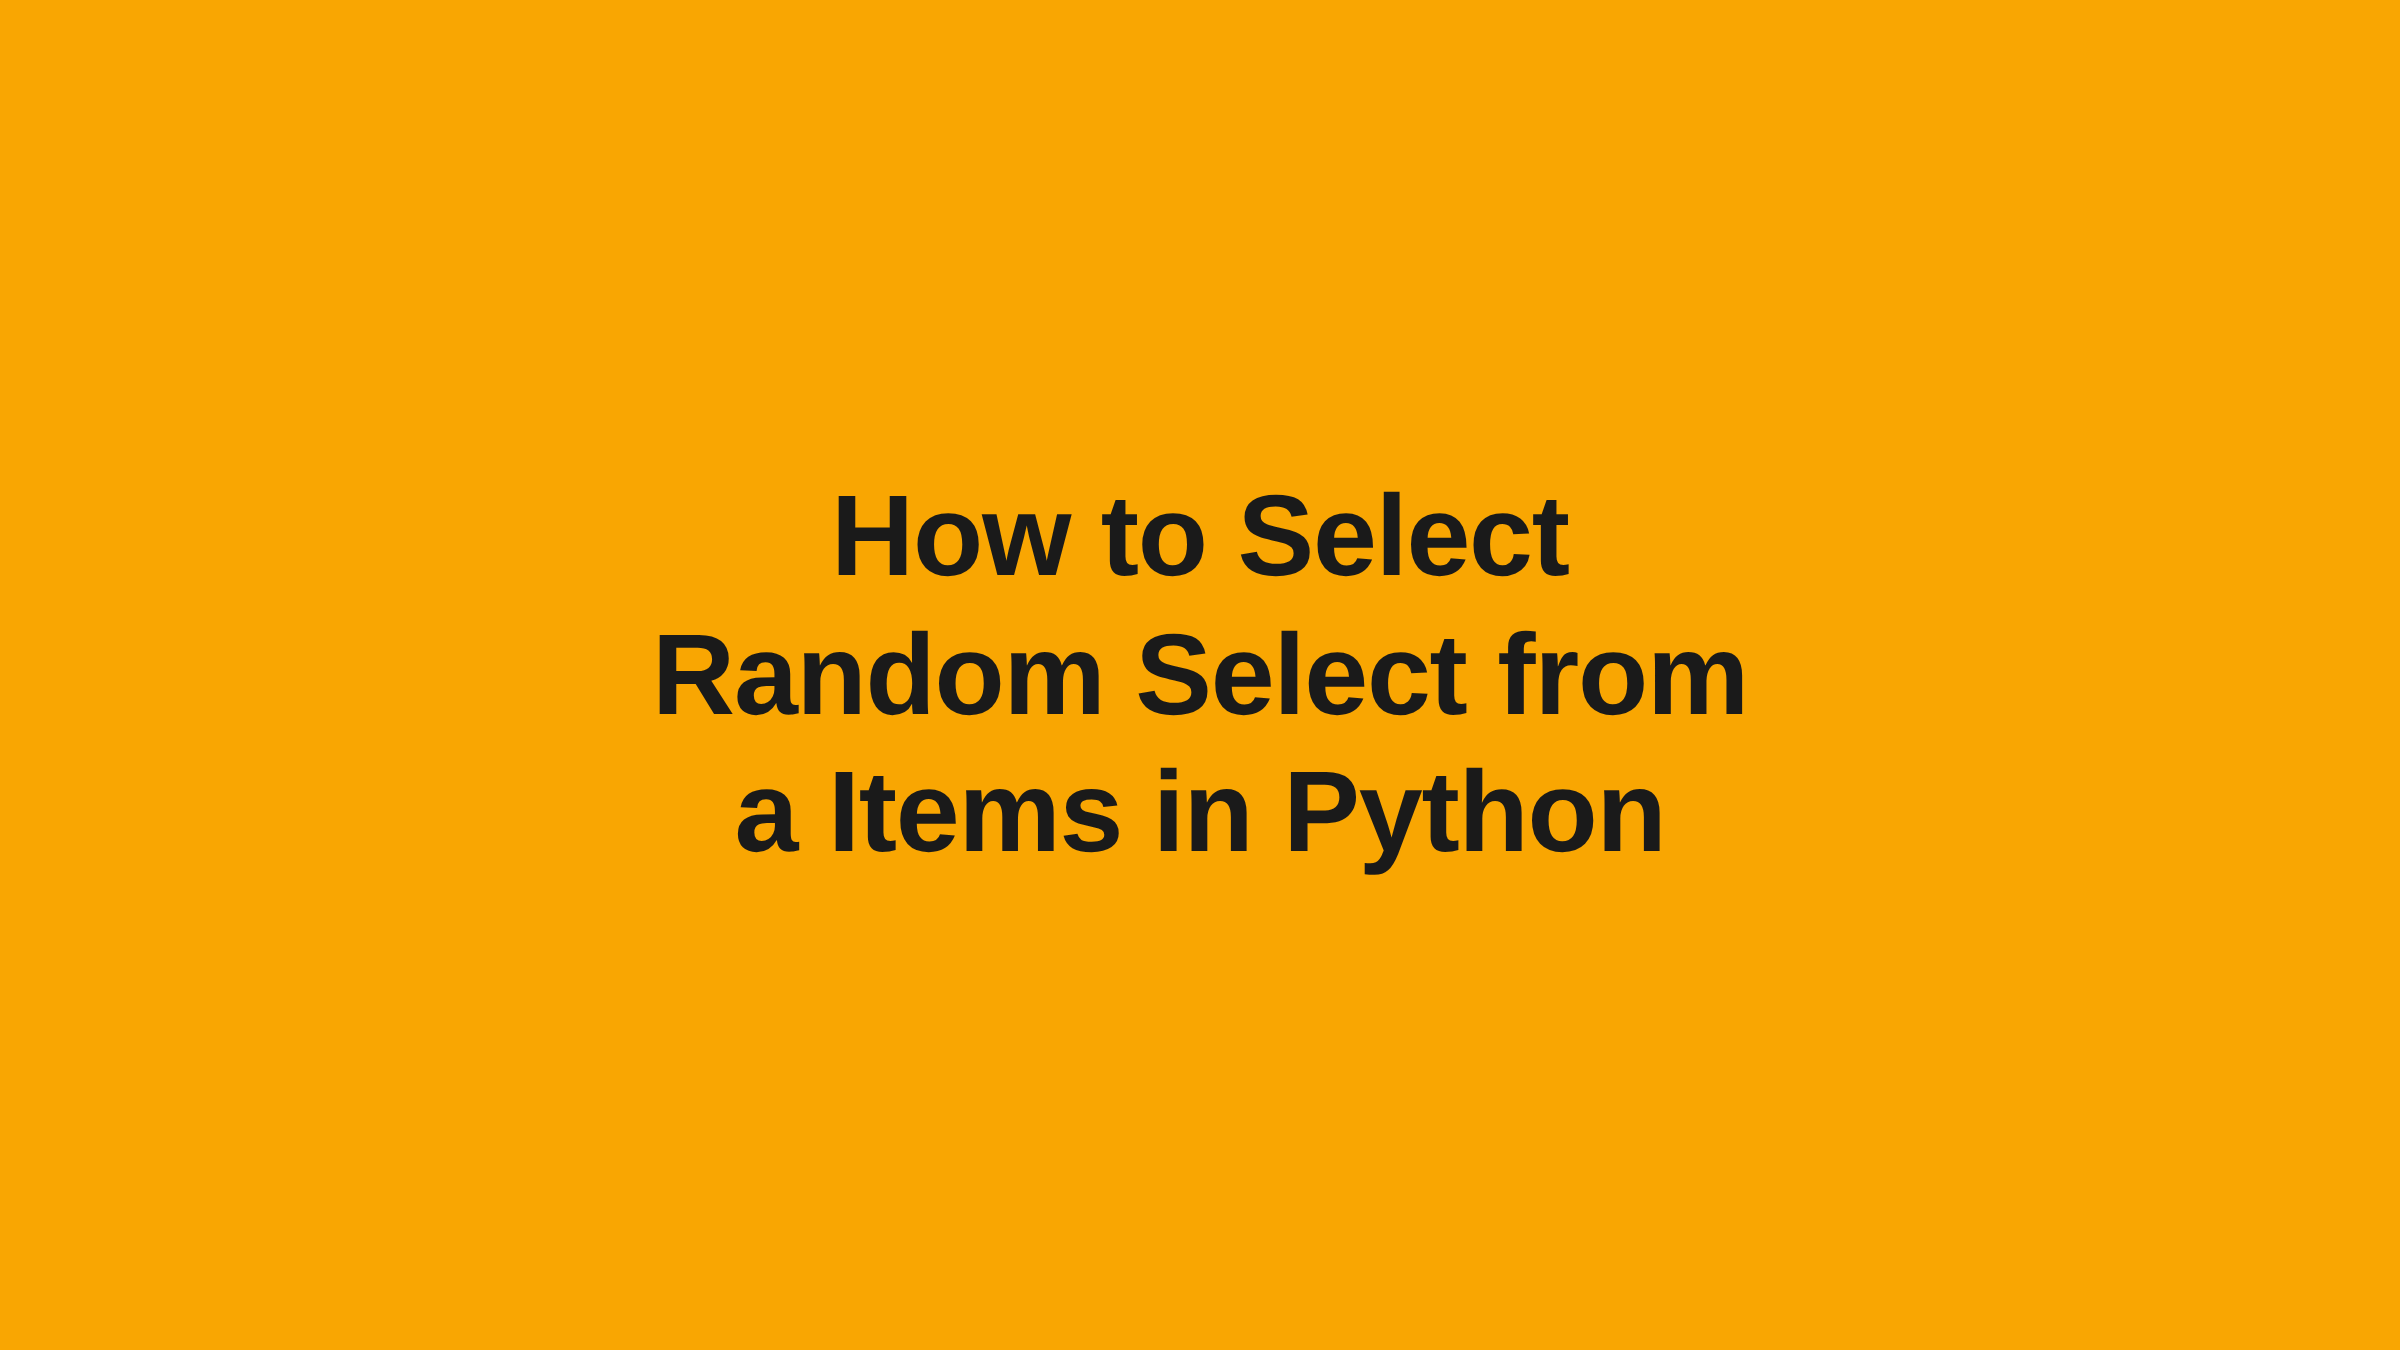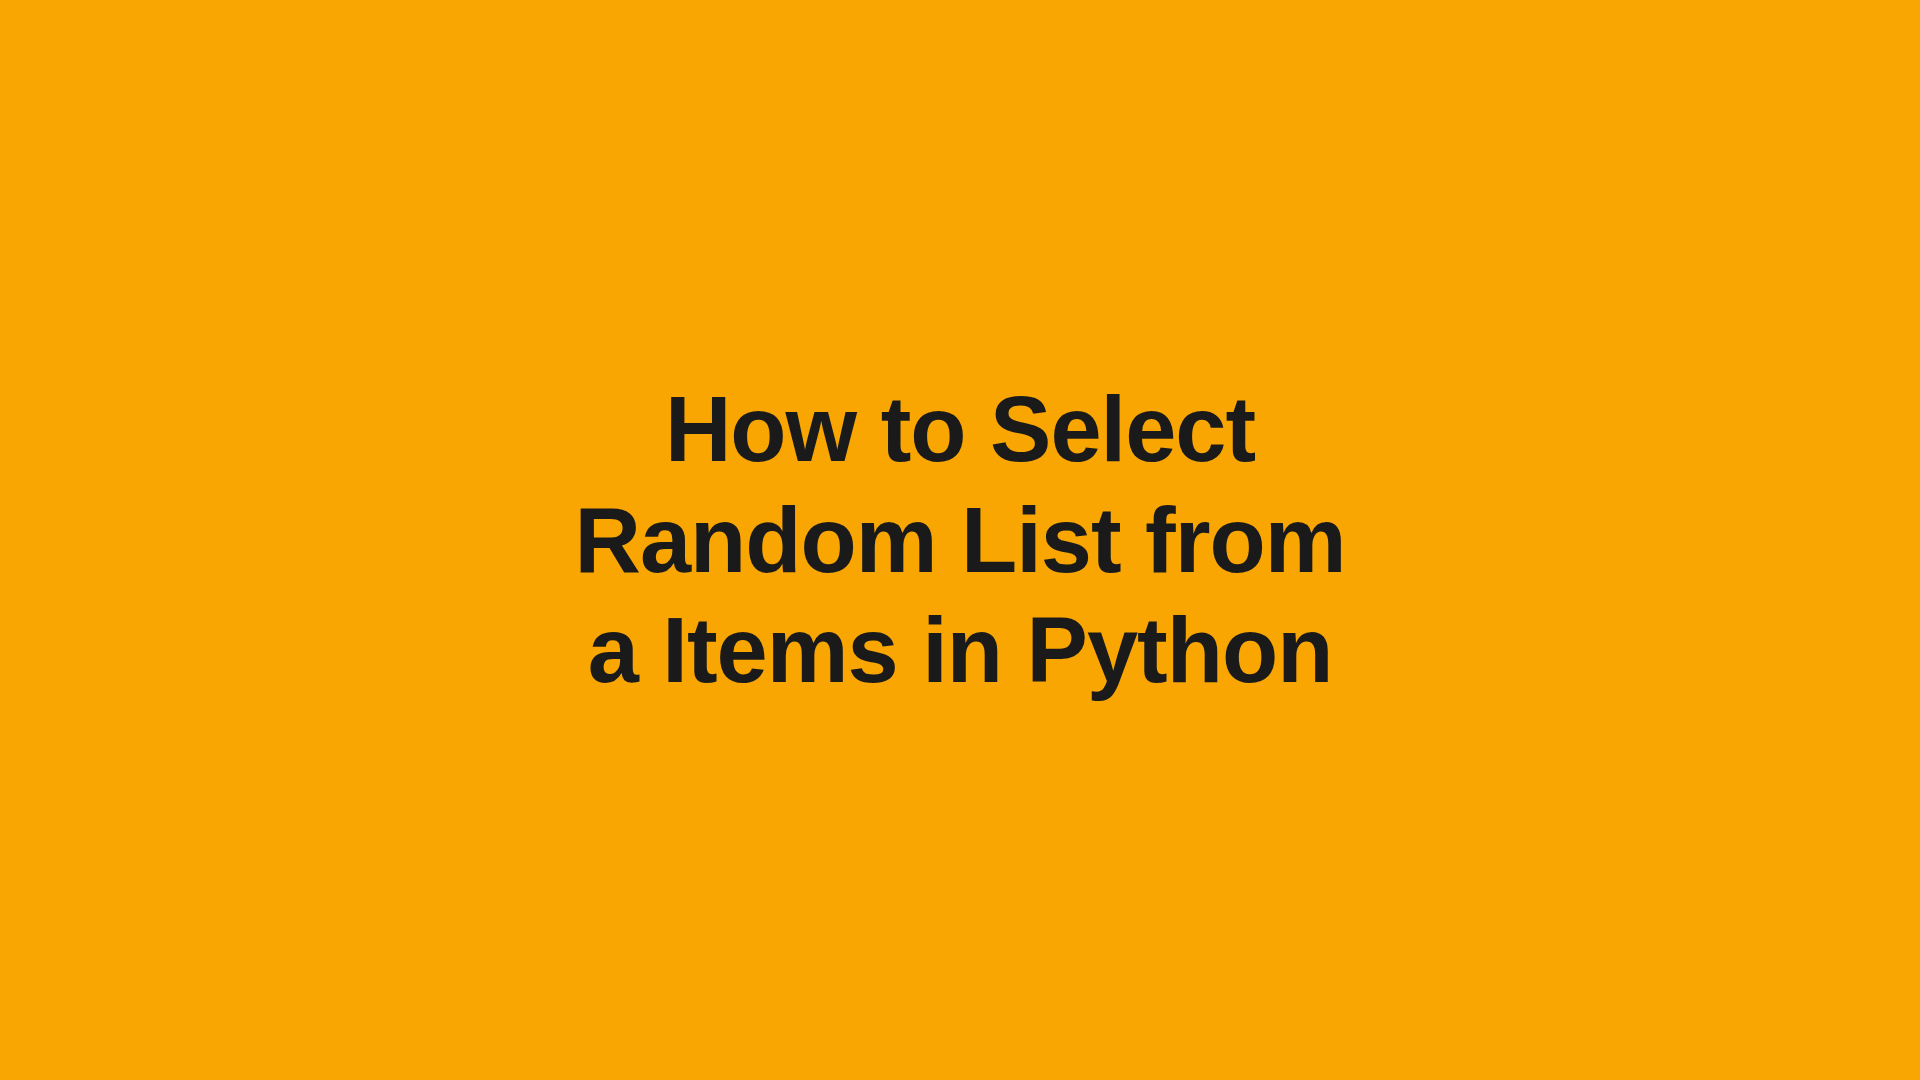--- a/index.html
+++ b/index.html
@@ -23,15 +23,15 @@
       text-align: center;
       line-height: 1.2;
       letter-spacing: -1px;
     }
   </style>
 </head>
 <body>
 
 <h1 class="title">
   <span>How to Select</span><br>
-  <span>Random List from</span><br>
+  <span>Random Select from</span><br>
   <span>a Items in Python</span>
 </h1>
 
 </body></html>

